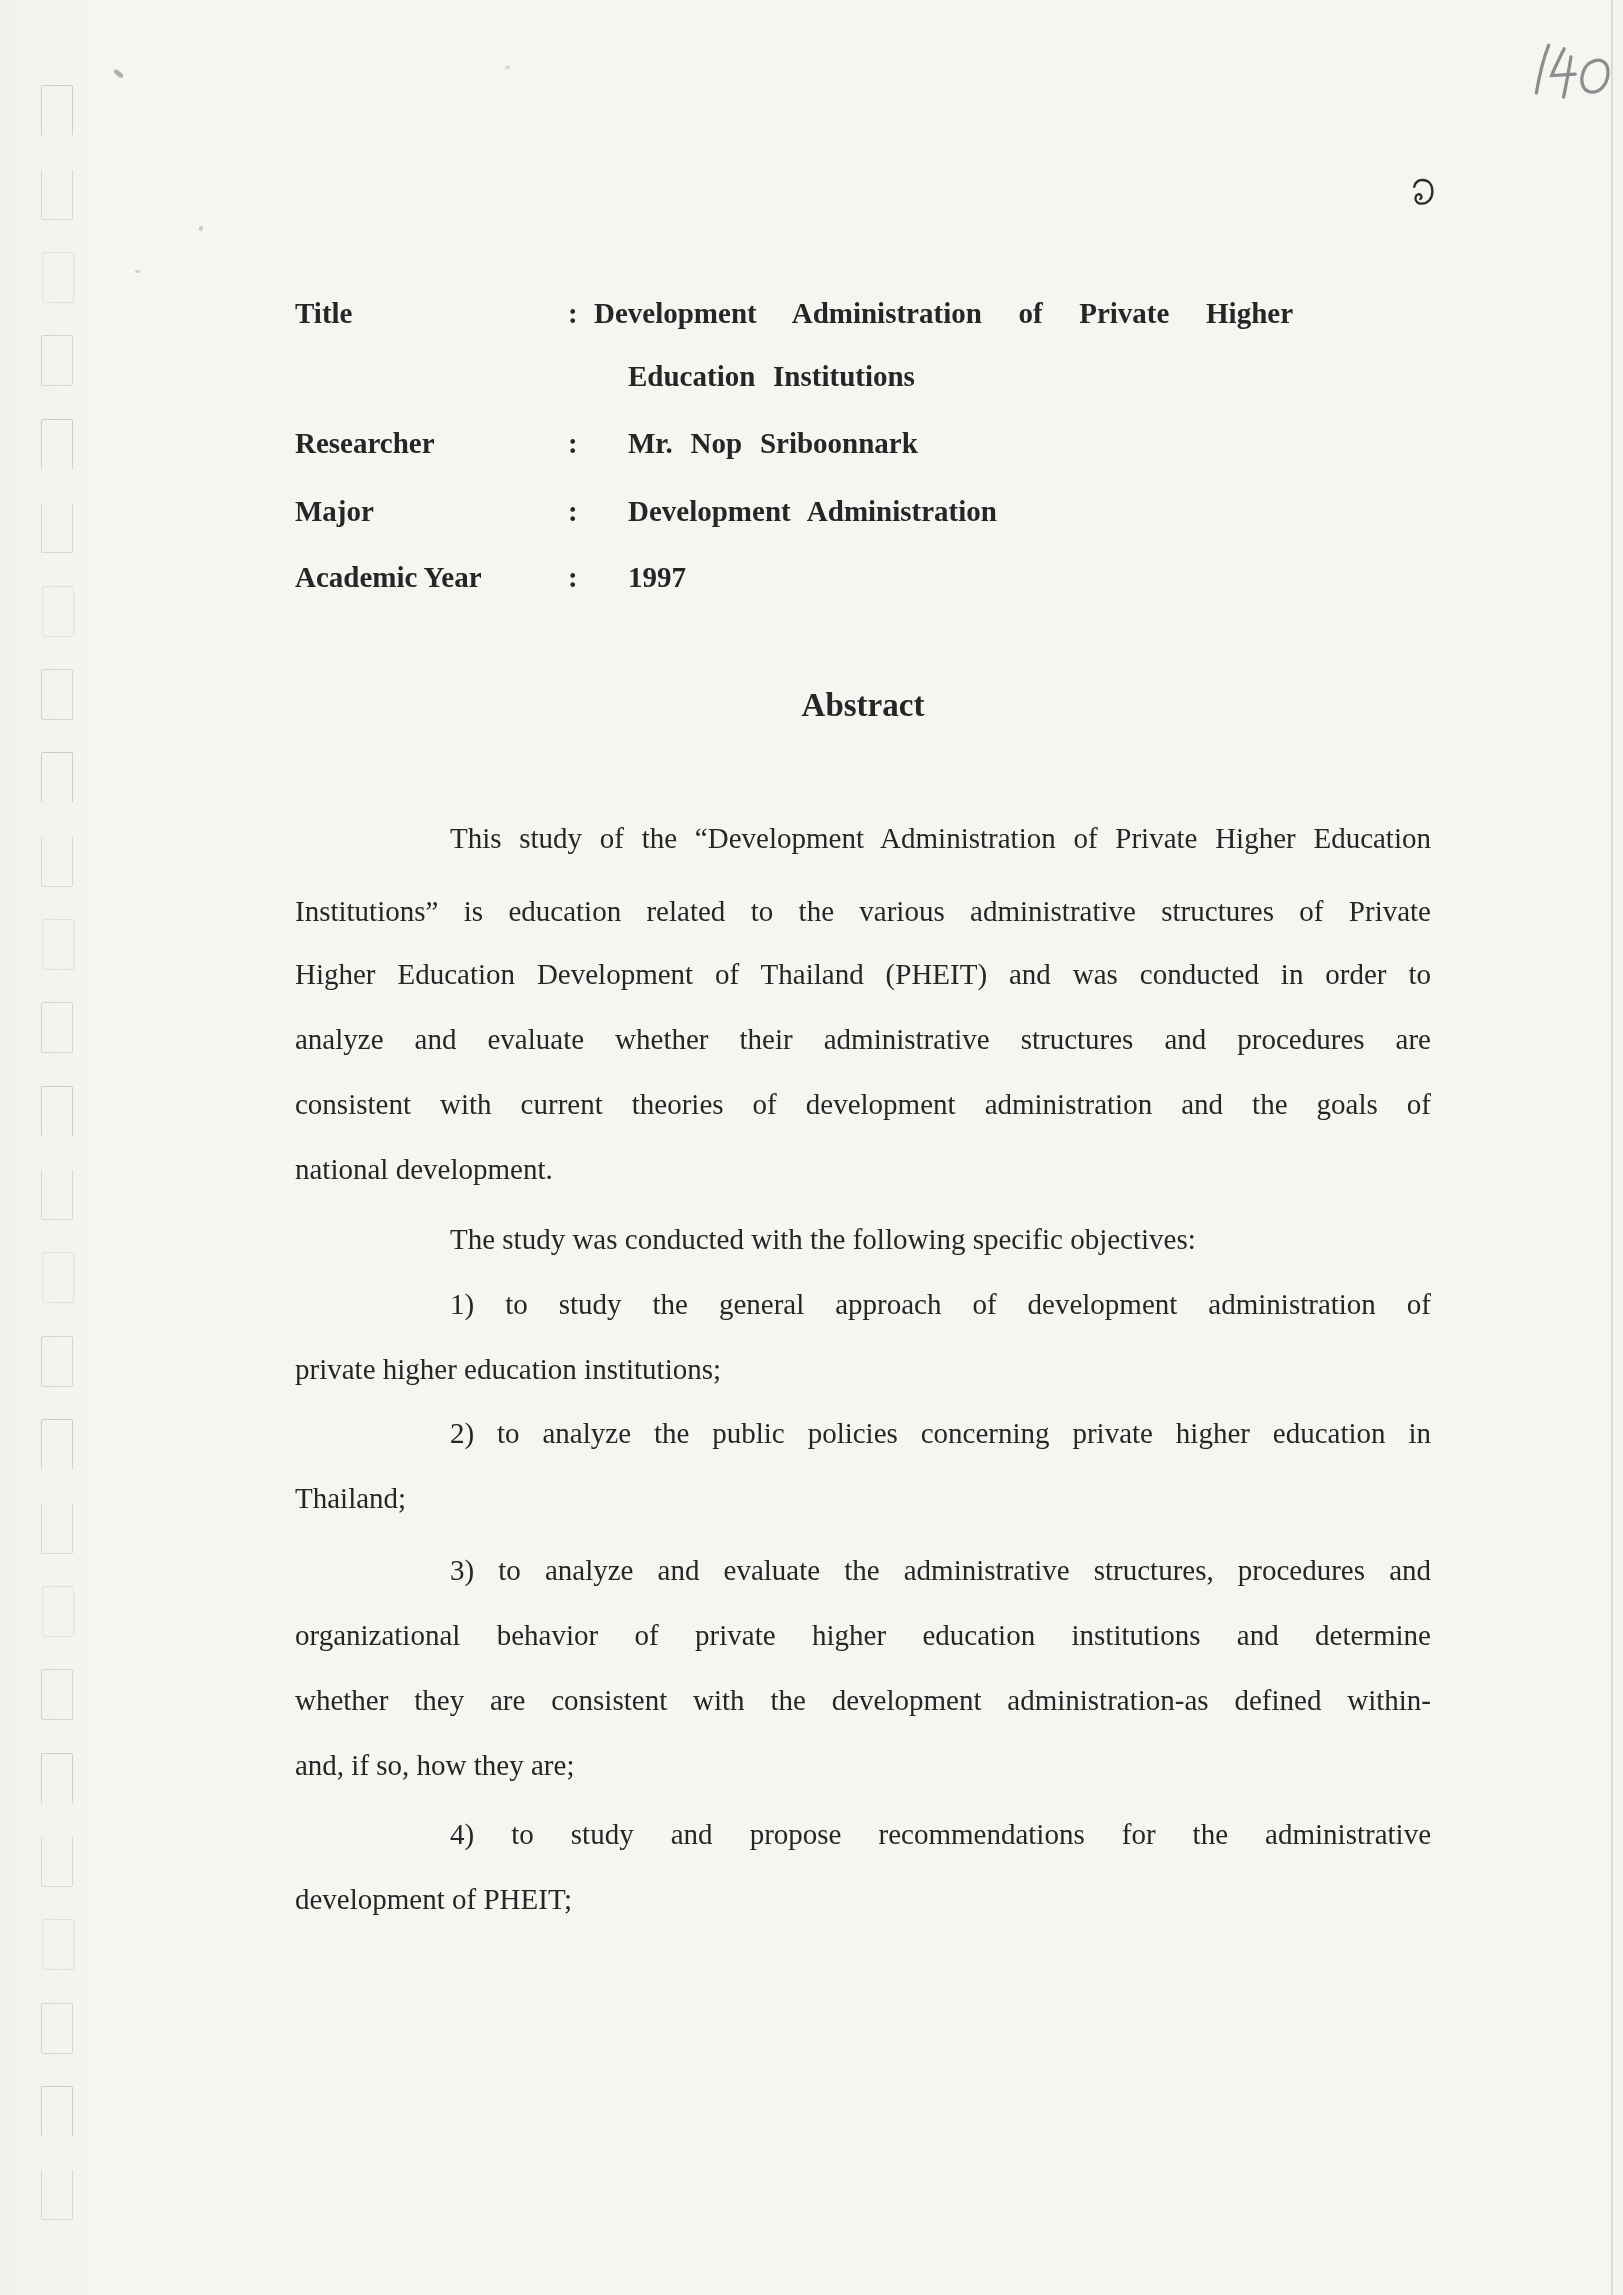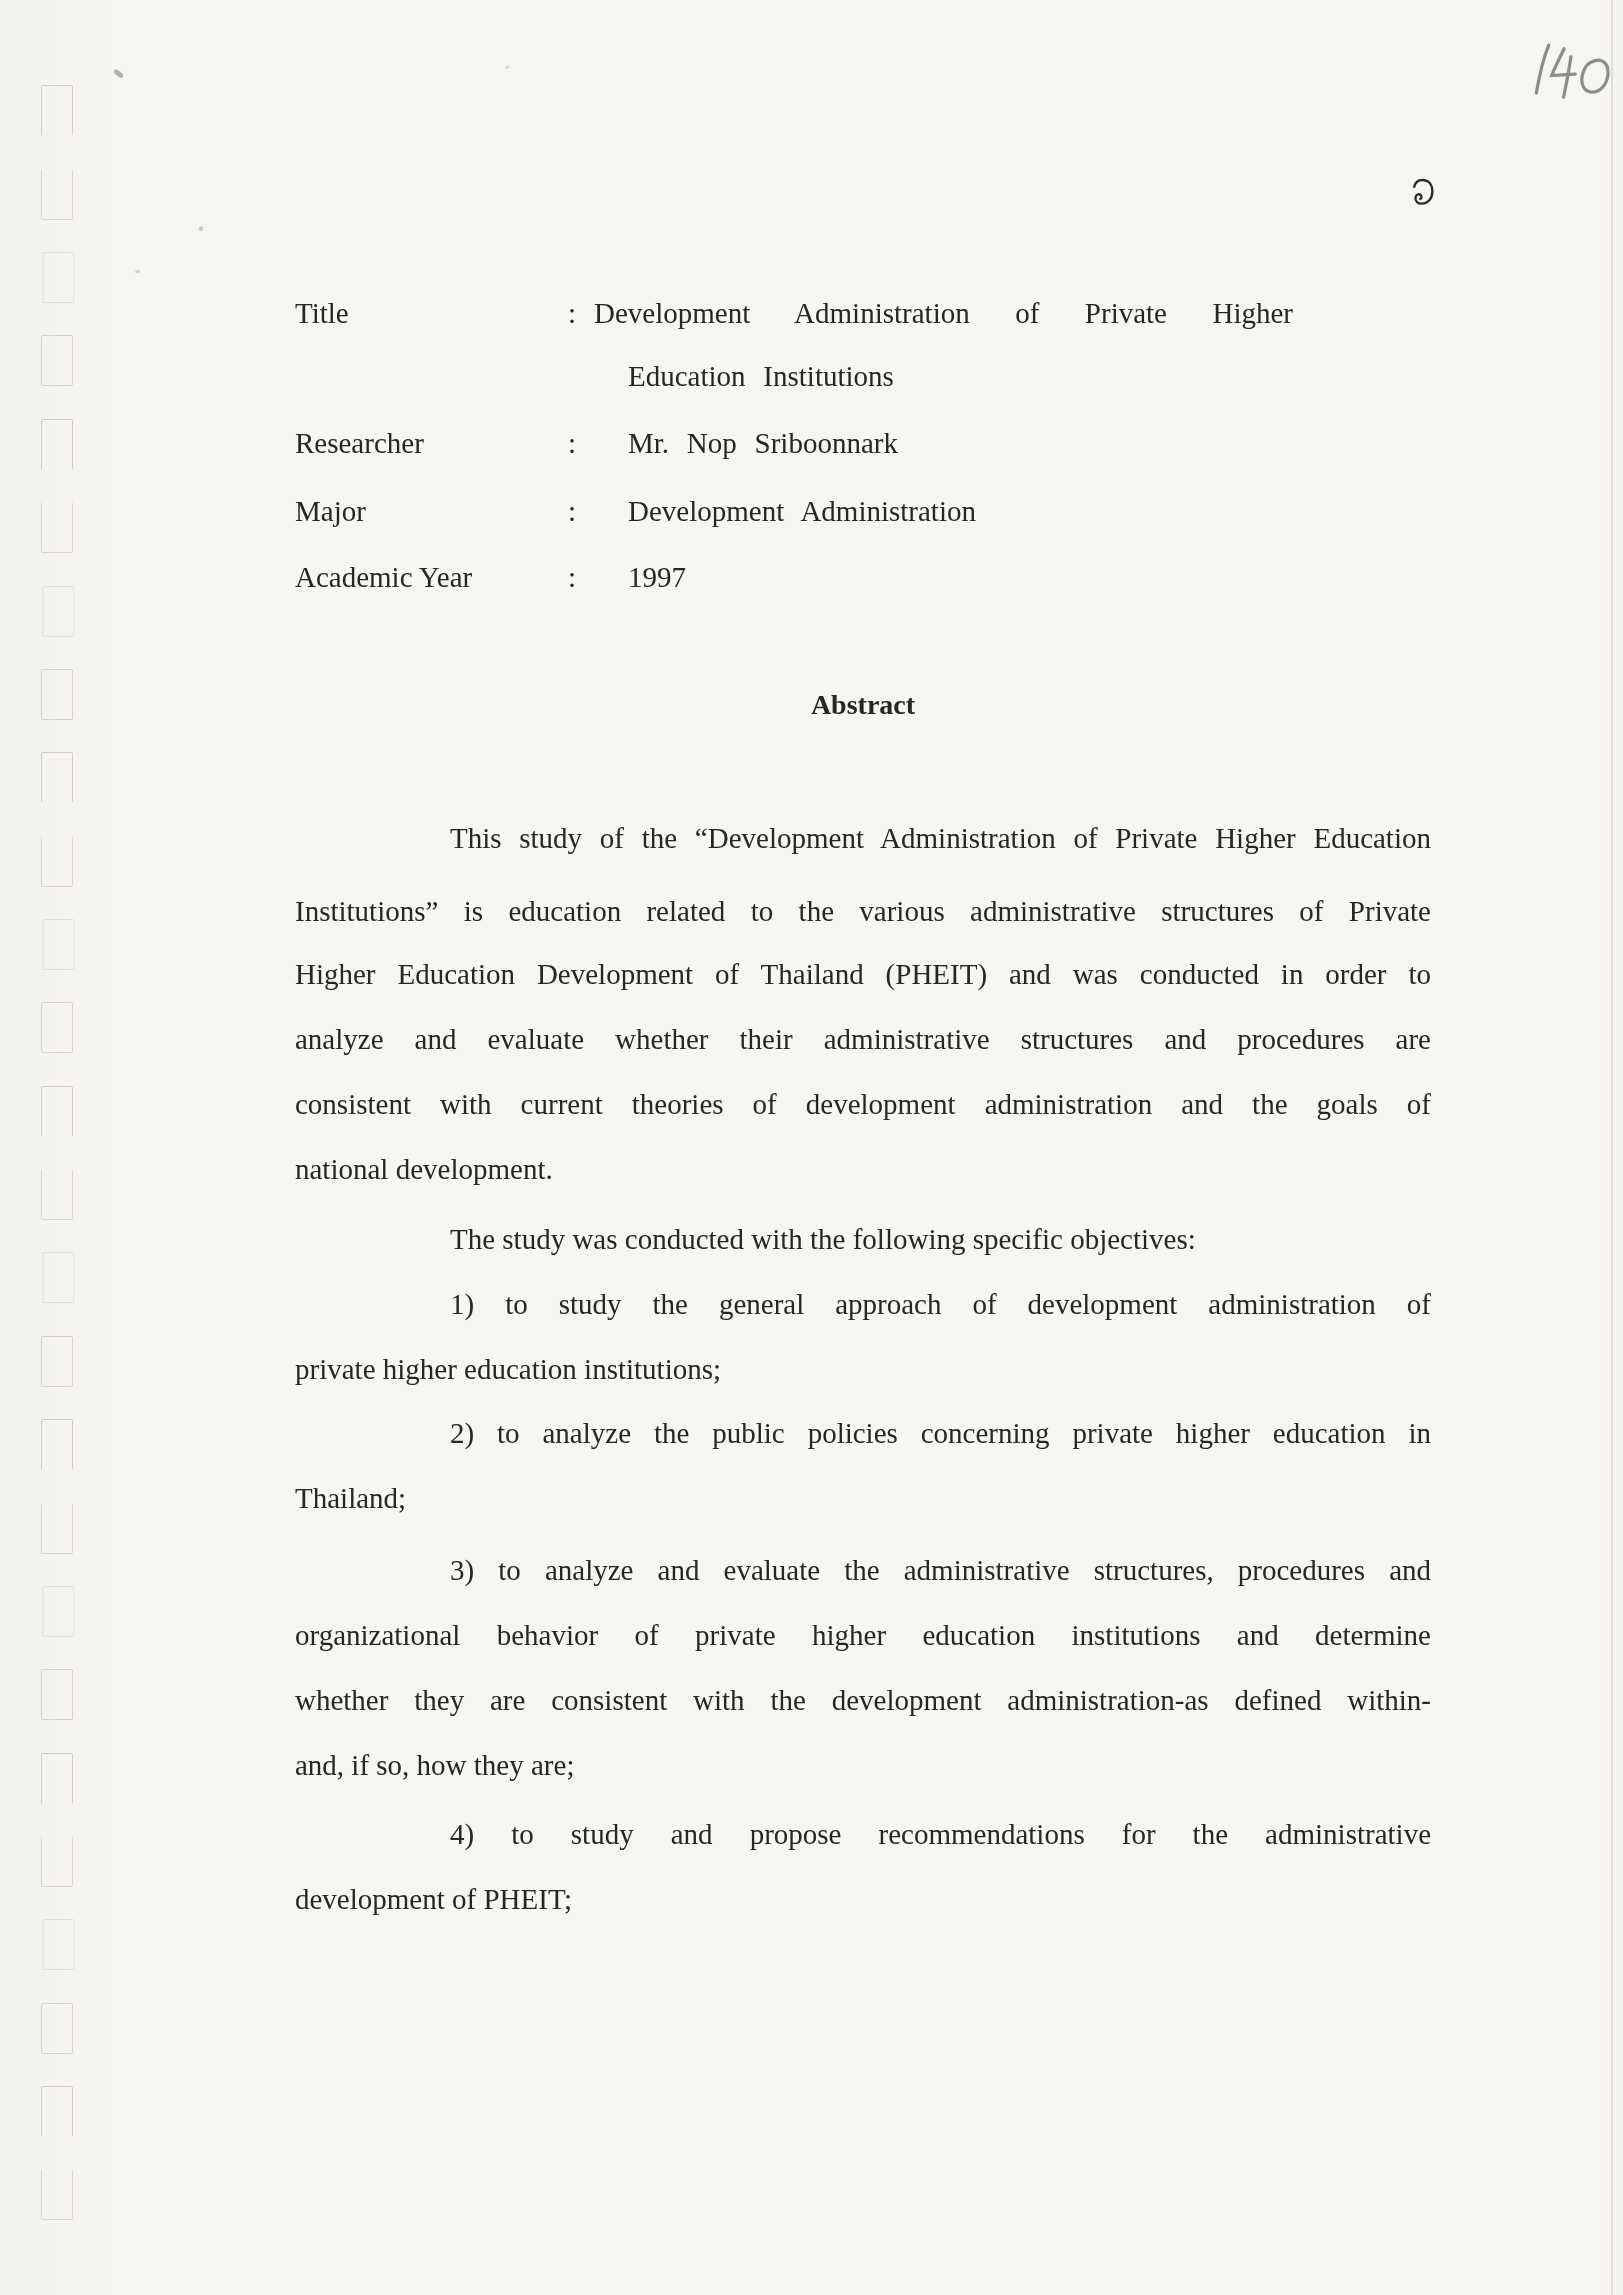--- a/index.html
+++ b/index.html
@@ -21,30 +21,30 @@
     position:absolute;left:41px;width:30px;height:49px;
     border:1.3px solid rgba(168,164,151,.48);border-radius:2px;background:transparent;
   }
   .bind-mark.m0{border-bottom-color:transparent;}
   .bind-mark.m1{border-top-color:transparent;opacity:.75;}
   .bind-mark.m2{opacity:.5;transform:translateX(1.3px);}
   .bind-mark.m3{opacity:.8;}
   
   .speck{position:absolute;background:#8a8a8a;border-radius:50%;}
   
-  .hline{position:absolute;height:66px;line-height:66px;font-weight:normal;font-size:29px;white-space:nowrap;}
+  .hline{position:absolute;height:66px;line-height:66px;font-weight:bold;font-size:29px;white-space:nowrap;}
   .hlabel{left:295px;width:269px;}
   .hcolon{left:568px;width:19.7px;}
   .hvalue{left:594px;width:834px;}
   .hvalue.sp{word-spacing:10.5px;margin-left:34px;}
   .hvalue.justline{width:699px;white-space:normal;text-align:justify;text-align-last:justify;}
   
   .abs-head{
     position:absolute;left:295px;top:672px;width:1136px;height:66px;line-height:66px;
-    text-align:center;font-weight:bold;font-size:28px;
+    text-align:center;font-weight:bold;font-size:33px;
   }
   .bline{
     position:absolute;left:295px;width:1136px;height:66px;line-height:66px;
     font-size:29px;white-space:nowrap;box-sizing:border-box;
   }
   .bline.just{white-space:normal;text-align:justify;text-align-last:justify;}
   .bline.ind{padding-left:155px;}
   
   .hand-num{position:absolute;left:1523px;top:41px;width:98px;height:66px;transform:rotate(3deg);}
   

